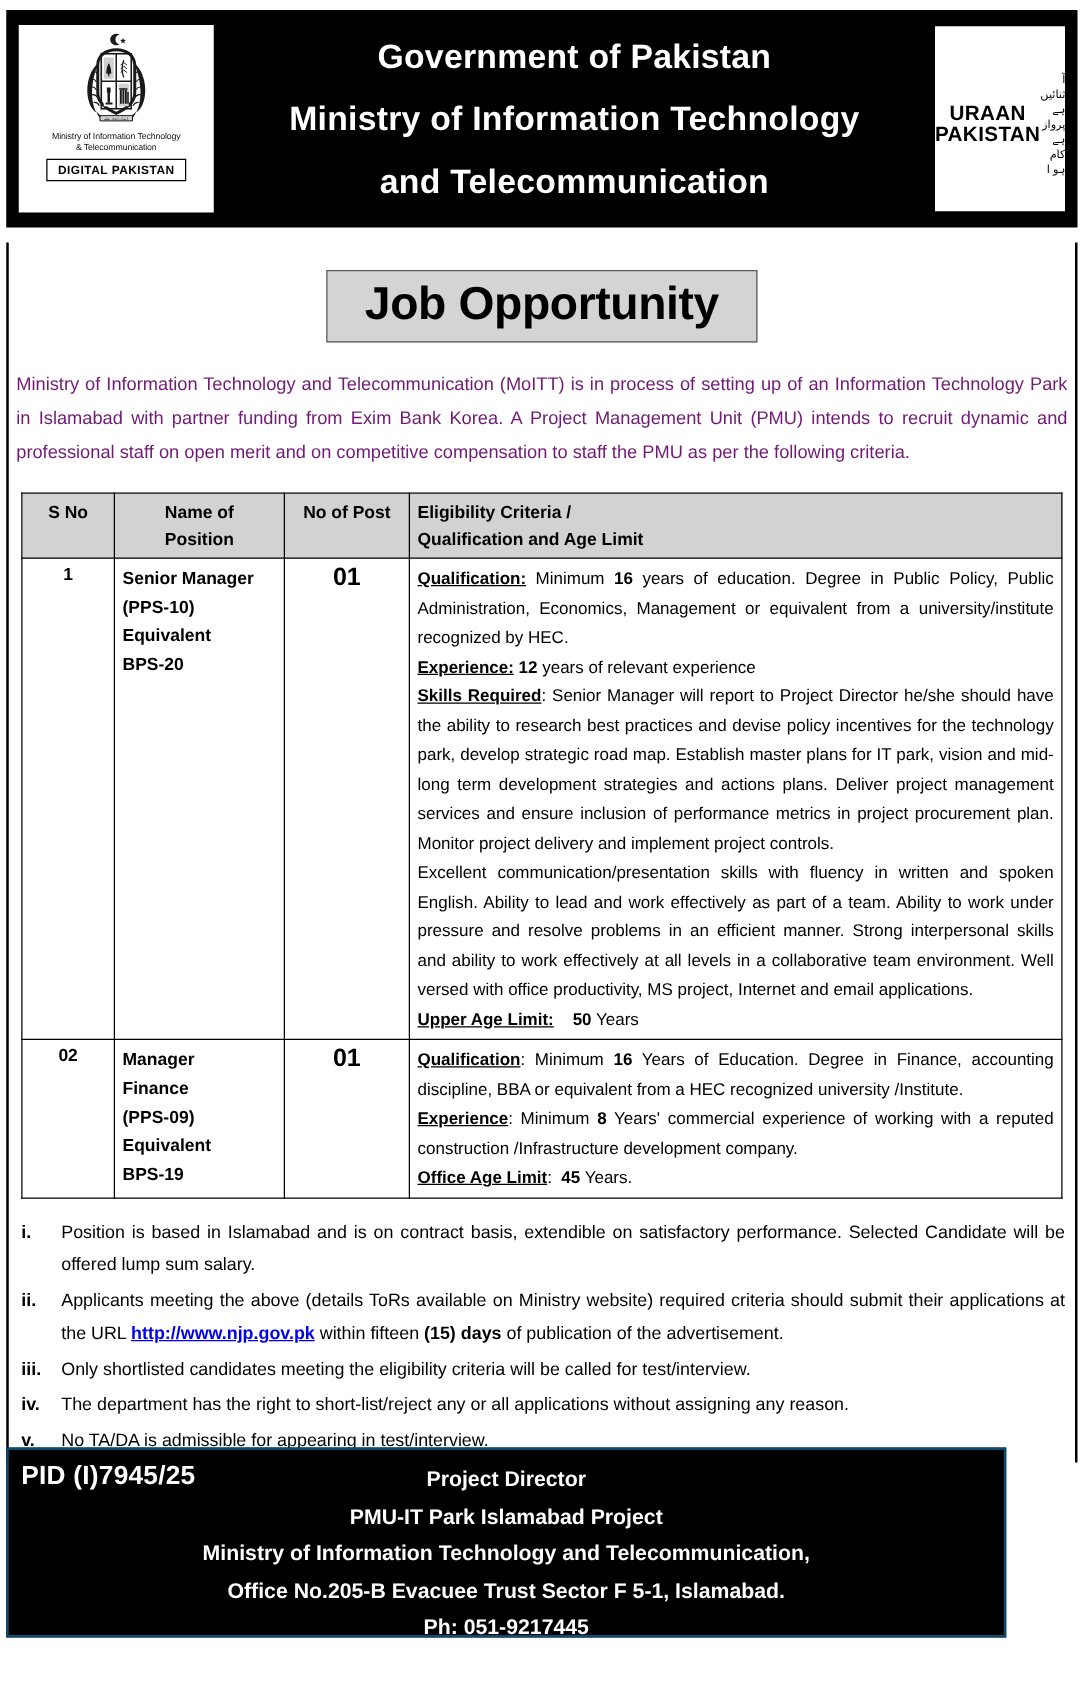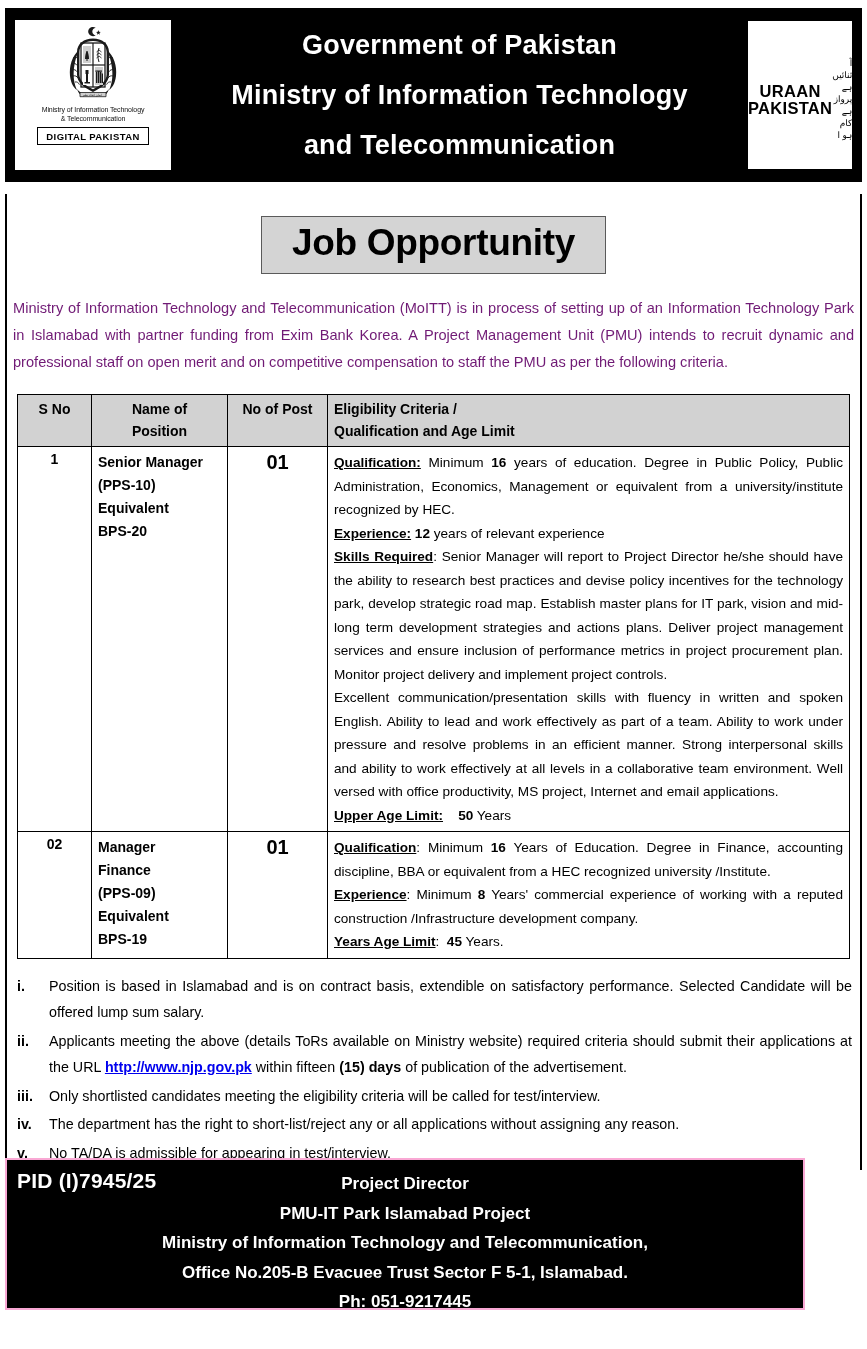--- a/index.html
+++ b/index.html
@@ -218,21 +218,21 @@
   
   .footer-band {
     position: absolute;
     left: 5px;
     top: 1158px;
     width: 800px;
     height: 152px;
     background: #000;
     color: #fff;
     box-sizing: border-box;
-    border: 2px solid #f9a8d4;
+    border: 2px solid #0c4a6e;
   }
   .pid {
     position: absolute;
     left: 10px;
     top: 9px;
     font-size: 21px;
     font-weight: bold;
     letter-spacing: 0.2px;
   }
   .footer-center {
@@ -374,21 +374,21 @@
             <span>Manager</span><br>
             <span>Finance</span><br>
             <span>(PPS-09)</span><br>
             <span>Equivalent</span><br>
             <span>BPS-19</span>
           </td>
           <td class="c-post">01</td>
           <td class="c-elig">
             <p><span class="lbl">Qualification</span><span>: Minimum </span><span class="b">16</span><span> Years of Education. Degree in Finance, accounting discipline, BBA or equivalent  from a HEC recognized university /Institute.</span></p>
             <p><span class="lbl">Experience</span><span>: Minimum </span><span class="b">8</span><span> Years' commercial experience of working with a reputed construction /Infrastructure development company.</span></p>
-            <p class="nojust"><span class="lbl">Years Age Limit</span>:&nbsp;&nbsp;<span class="b">45</span><span> Years.</span></p>
+            <p class="nojust"><span class="lbl">Office Age Limit</span>:&nbsp;&nbsp;<span class="b">45</span><span> Years.</span></p>
           </td>
         </tr>
 
       </tbody>
     </table>
 
     <ol class="notes">
       <li>
         <span class="rn">i.</span>
         <span class="txt">Position is based in Islamabad and is on contract basis, extendible on satisfactory performance. Selected Candidate will be offered lump sum salary.</span>

